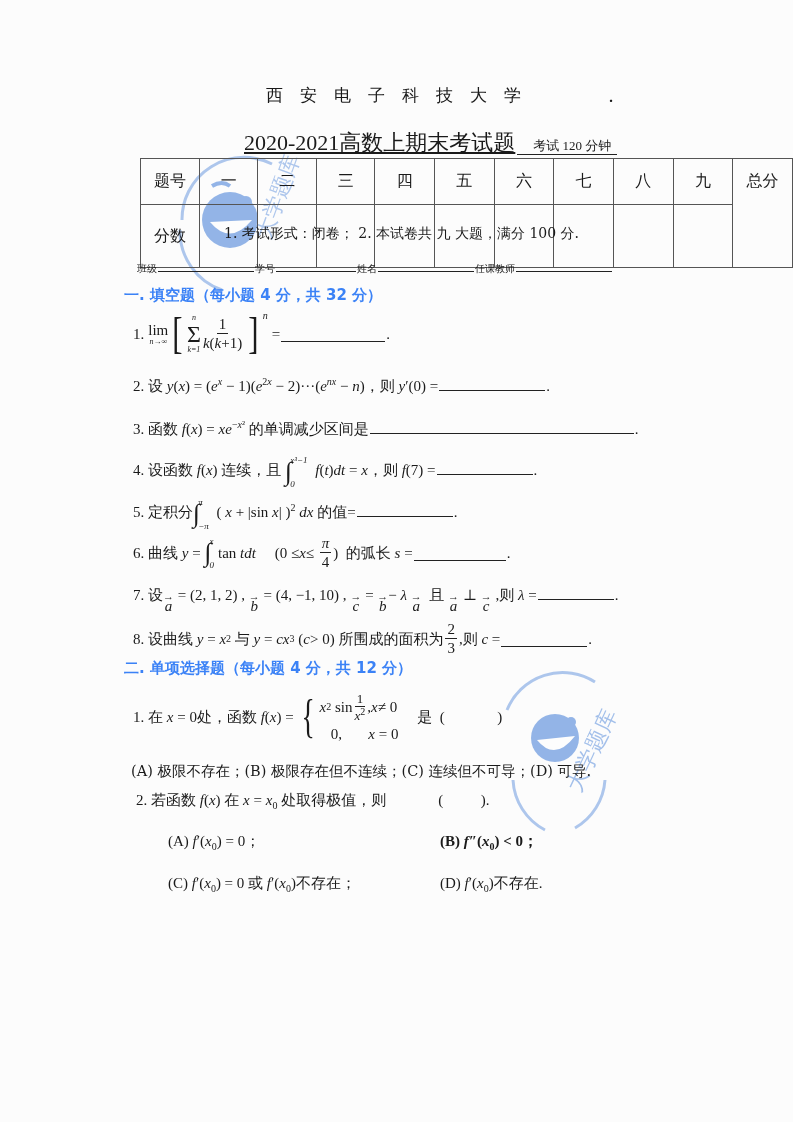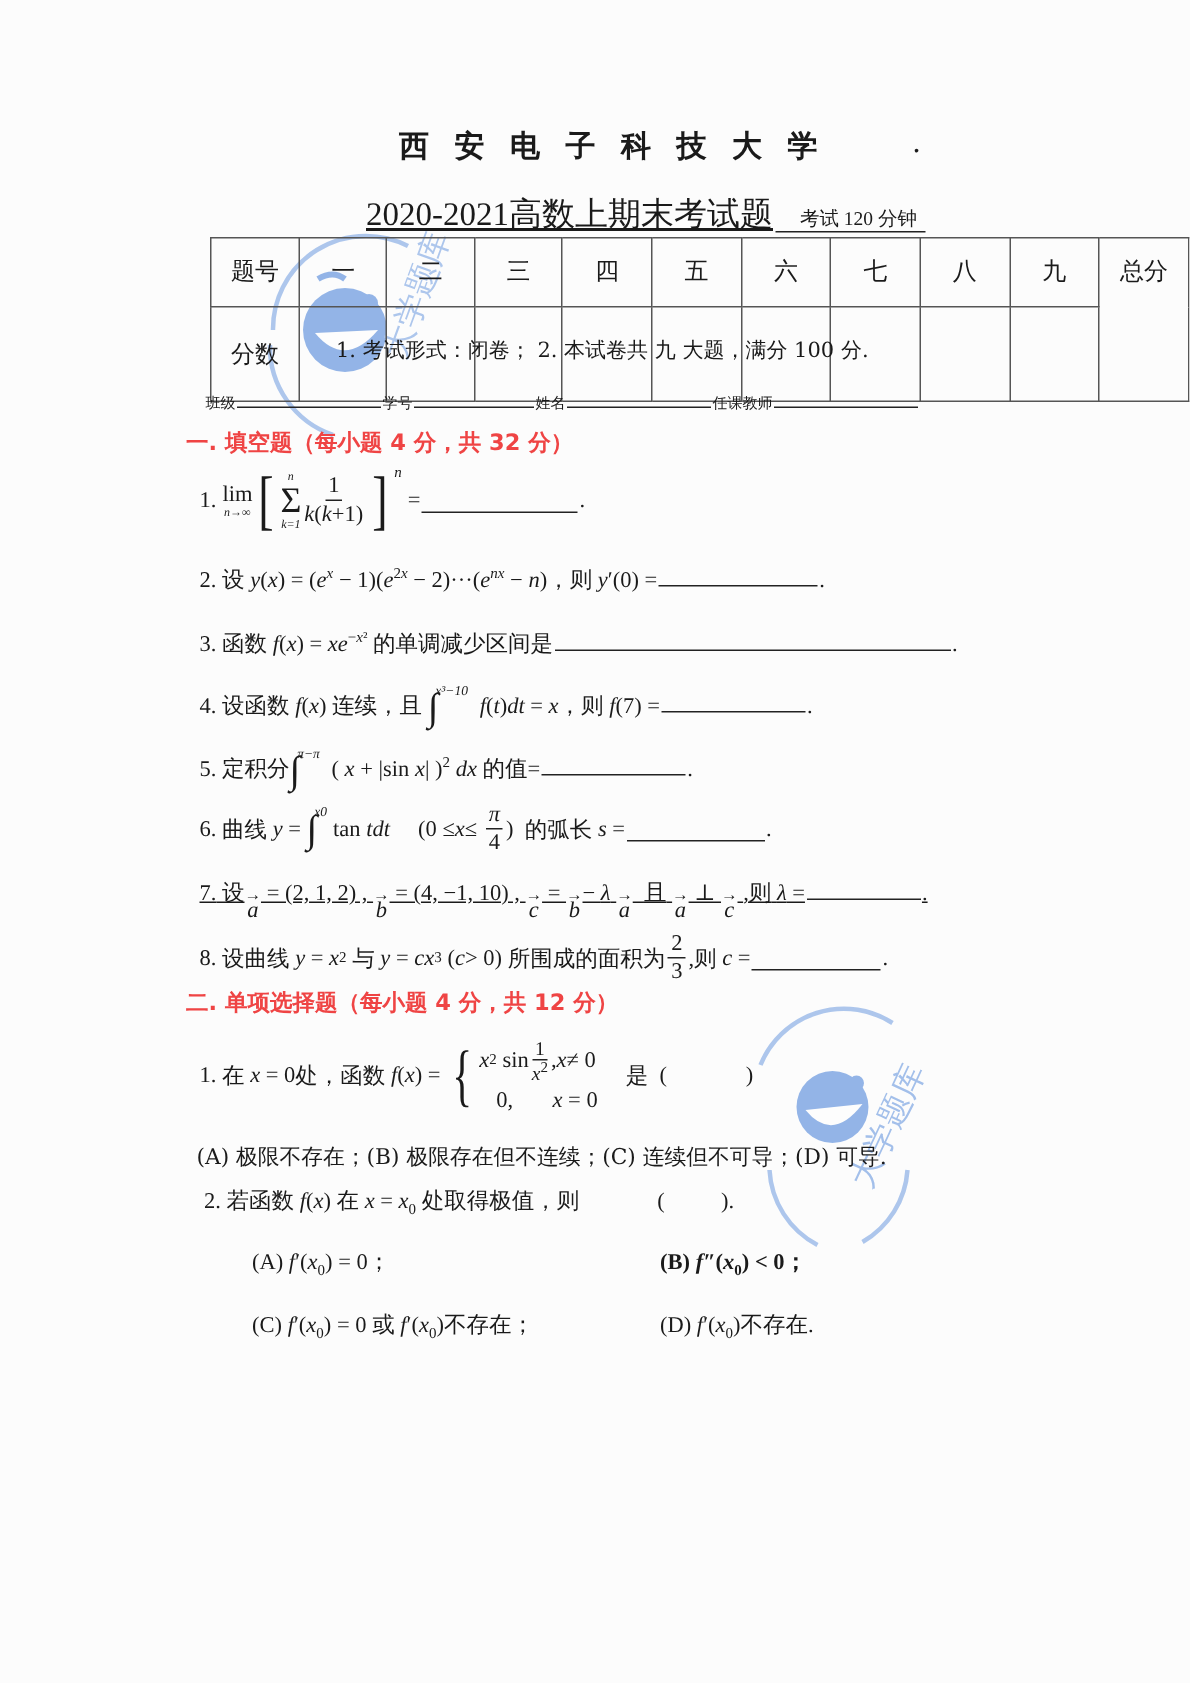--- a/index.html
+++ b/index.html
@@ -9,42 +9,42 @@
   }
   .abs { position: absolute; white-space: nowrap; }
   .serif { font-family: "Liberation Serif", "DejaVu Serif", serif; }
   i.m { font-style: italic; font-family: "Liberation Serif", serif; }
   .blank { display: inline-block; border-bottom: 1px solid #222; vertical-align: baseline; height: 1px; margin: 0 1px; }
   sup, sub { font-size: 10px; line-height: 0; }
   .frac { display: inline-flex; flex-direction: column; align-items: center; vertical-align: middle; line-height: 1; margin: 0 2px; }
   .frac .num { border-bottom: 1px solid #222; padding: 0 2px 1px; }
   .frac .den { padding-top: 2px; }
   .intg { font-size: 26px; vertical-align: middle; line-height: 1; position: relative; display: inline-block; }
-  .limits { display: inline-flex; flex-direction: row; justify-content: space-between; height: 34px; font-size: 9px; vertical-align: middle; margin-left: -2px; margin-right: 4px; font-style: italic; }
+  .limits { display: inline-flex; flex-direction: column; justify-content: space-between; height: 34px; font-size: 9px; vertical-align: middle; margin-left: -2px; margin-right: 4px; font-style: italic; }
   .vec { display: inline-flex; flex-direction: column; align-items: center; line-height: 0.9; vertical-align: baseline; }
   .vec .arr { font-size: 11px; height: 8px; font-style: normal; }
 
   
-  #univ { top: 84px; left: 266px; font-size: 20px; letter-spacing: 17px; font-weight: bold; }
+  #univ { top: 84px; left: 266px; font-size: 17px; letter-spacing: 17px; }
   #univ-dot { top: 84px; left: 608px; font-size: 19px; }
   #exam-title { top: 128px; left: 244px; font-size: 22px; text-decoration: underline; }
   #exam-title .small { font-size: 13px; margin-left: 2px; }
   #exam-title .ul { display: inline-block; border-bottom: 1px solid #222; padding: 0 6px 0 16px; line-height: 1.2; }
 
   
   #score-table { position: absolute; top: 158px; left: 140px; border-collapse: collapse; }
   #score-table td { border: 1px solid #555; text-align: center; vertical-align: top; font-size: 16px; height: 20px; padding: 12px; }
   #score-table tr.r2 td { height: 38px; vertical-align: middle; }
   #score-table td.c0 { width: 46px; }
   #score-table td.cn { width: 45px; }
   #score-table td.cl { width: 47px; }
 
   #exam-note { top: 225px; left: 224px; font-size: 14px; }
   #info-line { top: 262px; left: 137px; font-size: 10px; }
-  .sec-head { font-family: "DejaVu Sans", "Liberation Sans", sans-serif; font-size: 15px; font-weight: bold; color: #ef4444; }
+  .sec-head { font-family: "DejaVu Sans", "Liberation Sans", sans-serif; font-size: 15px; font-weight: bold; color: #3b82f6; }
   .q { font-size: 15px; }
 
   
   .wm { position: absolute; pointer-events: none; opacity: 0.55; }
 </style>
 </head>
 <body>
 
 <svg class="wm" style="left:162px;top:150px;" width="160" height="150" viewBox="0 0 160 150">
   <path d="M20 70 A62 62 0 0 1 110 14" fill="none" stroke="#6e9be0" stroke-width="3"></path>
@@ -164,21 +164,21 @@
   <span>6.</span>&nbsp;<span>曲线</span>&nbsp;<i class="m">y</i>&nbsp;=&nbsp;<span class="intg">∫</span><span class="limits">
       <span>x</span>
       <span>0</span>
     </span>
   tan&nbsp;<i class="m">tdt</i>&nbsp;&nbsp;&nbsp;&nbsp;&nbsp;(0 ≤ <i class="m">x</i> ≤&nbsp;<span class="frac">
       <span class="num"><i class="m">π</i></span>
       <span class="den">4</span>
     </span>)&nbsp;&nbsp;<span>的弧长</span>&nbsp;<i class="m">s</i>&nbsp;=<span class="blank" style="width:92px;align-self:center;margin-top:14px;"></span>.
 </div>
 
-<div class="abs q serif" style="top:586px;left:133px;text-decoration:underline;">
+<div class="abs q serif" style="top:586px;left:133px;">
   <span>7.</span> <span>设</span><span class="vec">
       <span class="arr">→</span>
       <i class="m">a</i>
     </span> = (2, 1, 2) , <span class="vec">
       <span class="arr">→</span>
       <i class="m">b</i>
     </span> = (4, −1, 10) , <span class="vec">
       <span class="arr">→</span>
       <i class="m">c</i>
     </span> = <span class="vec">

